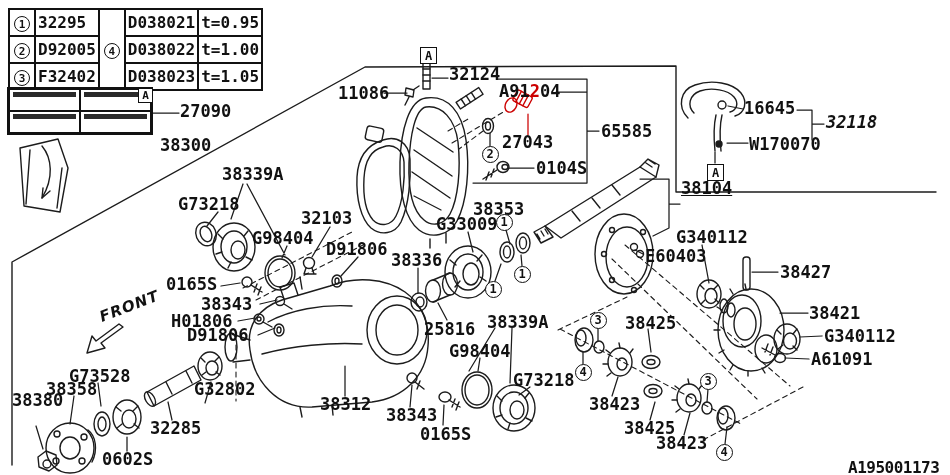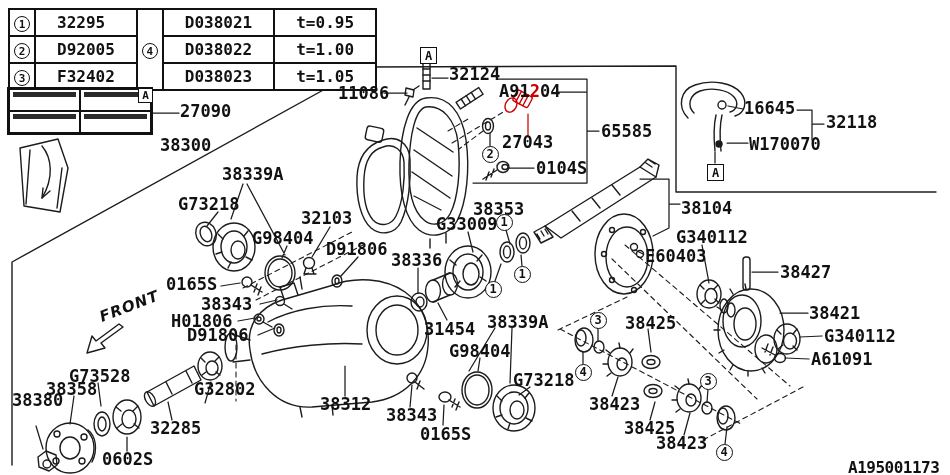--- a/index.html
+++ b/index.html
@@ -14,21 +14,21 @@
   .plabel{position:absolute;font:700 17px "DejaVu Sans Mono",monospace;line-height:1;
           letter-spacing:0;white-space:nowrap;}
   .plabel .red{color:#cc0000;}
   .cref{position:absolute;width:17px;height:17px;border:1.7px solid #111;border-radius:50%;
         background:#fff;display:flex;align-items:center;justify-content:center;
         font:700 12px "DejaVu Sans Mono",monospace;box-sizing:border-box;}
   .amark{position:absolute;width:17px;height:17px;border:1.9px solid #111;background:#fff;
          display:flex;align-items:center;justify-content:center;
          font:700 12px "DejaVu Sans Mono",monospace;box-sizing:border-box;}
   table.ref{position:absolute;left:8px;top:8px;border-collapse:collapse;background:#fff;}
-  table.ref td{border:2.2px solid #111;padding:1px 21px;font:700 16px "DejaVu Sans Mono",monospace;
+  table.ref td{border:2.2px solid #111;padding:1px 2px;font:700 16px "DejaVu Sans Mono",monospace;
                height:23px;white-space:nowrap;}
   table.ref td.ctd{padding:1px 4px;}
   .tcirc{display:inline-flex;width:16px;height:16px;border:1.6px solid #111;border-radius:50%;
          align-items:center;justify-content:center;font-size:11px;box-sizing:border-box;}
   .caution{position:absolute;left:7px;top:87px;width:146px;height:48px;border:2px solid #111;
            background:#fff;display:grid;grid-template-columns:1fr 1fr;grid-template-rows:1fr 1fr;box-sizing:border-box;}
   .caution .cell{border:1px solid #111;position:relative;}
   .caution .bar{height:5px;background:#2a2a2a;margin:2px 3px 0 3px;}
   .caution .amark{right:-3px;top:-2px;left:auto;width:15px;height:15px;position:absolute;font-size:11px;}
   .front{position:absolute;left:97px;top:309px;transform:rotate(-21deg);transform-origin:left top;
@@ -406,34 +406,34 @@
       <span class="plabel" style="left: 201px; top: 296px;">38343</span>
       <span class="plabel" style="left: 171px; top: 313px;">H01806</span>
       <span class="plabel" style="left: 187px; top: 327px;">D91806</span>
       <span class="plabel" style="left: 338px; top: 85px;">11086</span>
       <span class="plabel" style="left: 449px; top: 66px;">32124</span>
       <span class="plabel" style="left: 499px; top: 83px;"><span>A91</span><span class="red">2</span><span>04</span></span>
       <span class="plabel" style="left: 502px; top: 134px;">27043</span>
       <span class="plabel" style="left: 536px; top: 160px;">0104S</span>
       <span class="plabel" style="left: 601px; top: 123px;">65585</span>
       <span class="plabel" style="left: 744px; top: 100px;">16645</span>
-      <span class="plabel" style="left: 826px; top: 114px;">32118</span>
+      <span class="plabel" style="left: 826px; top: 114px; font-style: italic;">32118</span>
       <span class="plabel" style="left: 749px; top: 136px;">W170070</span>
-      <span class="plabel" style="left: 681px; top: 200px;">38104</span>
+      <span class="plabel" style="left: 681px; top: 180px; text-decoration: underline;">38104</span>
       <span class="plabel" style="left: 676px; top: 229px;">G340112</span>
       <span class="plabel" style="left: 645px; top: 248px;">E60403</span>
       <span class="plabel" style="left: 780px; top: 264px;">38427</span>
       <span class="plabel" style="left: 809px; top: 305px;">38421</span>
       <span class="plabel" style="left: 824px; top: 328px;">G340112</span>
       <span class="plabel" style="left: 811px; top: 351px;">A61091</span>
       <span class="plabel" style="left: 625px; top: 315px;">38425</span>
       <span class="plabel" style="left: 487px; top: 314px;">38339A</span>
       <span class="plabel" style="left: 449px; top: 343px;">G98404</span>
       <span class="plabel" style="left: 513px; top: 372px;">G73218</span>
-      <span class="plabel" style="left: 424px; top: 321px;">31454</span>
+      <span class="plabel" style="left: 424px; top: 321px;">25816</span>
       <span class="plabel" style="left: 391px; top: 252px;">38336</span>
       <span class="plabel" style="left: 441px; top: 201px; margin-left: 32px;">38353</span>
       <span class="plabel" style="left: 436px; top: 216px;">G33009</span>
       <span class="plabel" style="left: 589px; top: 396px;">38423</span>
       <span class="plabel" style="left: 624px; top: 420px;">38425</span>
       <span class="plabel" style="left: 656px; top: 435px;">38423</span>
       <span class="plabel" style="left: 320px; top: 396px;">38312</span>
       <span class="plabel" style="left: 386px; top: 407px;">38343</span>
       <span class="plabel" style="left: 420px; top: 426px;">0165S</span>
       <span class="plabel" style="left: 69px; top: 368px;">G73528</span>

